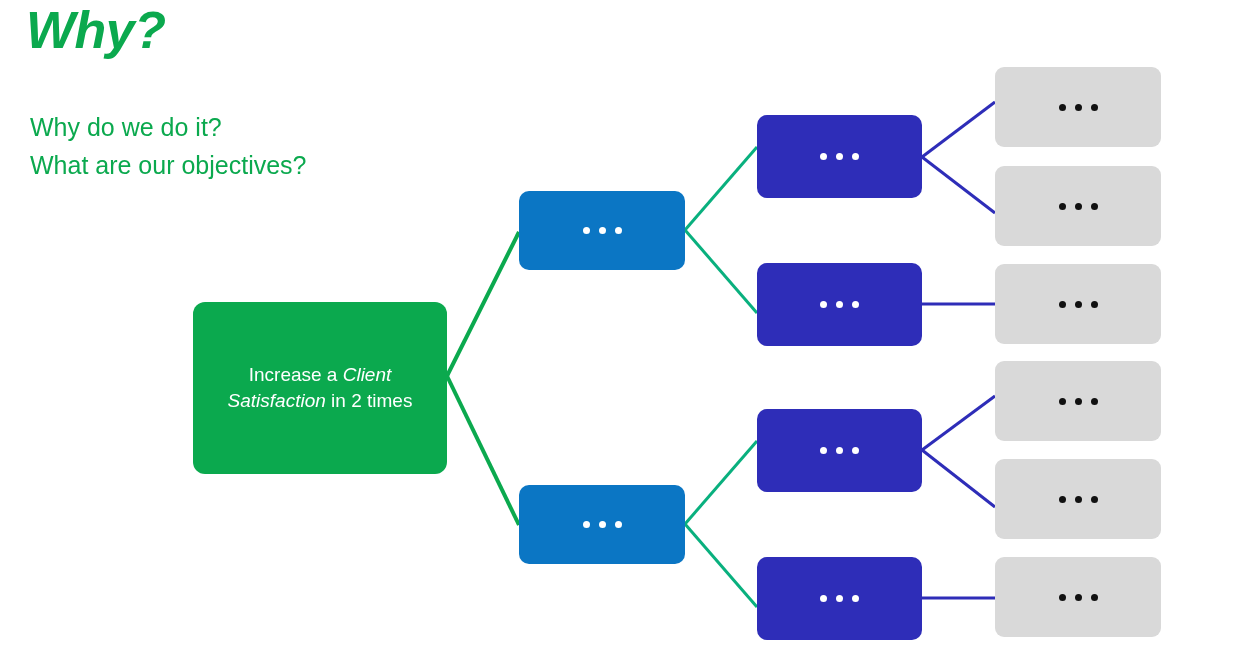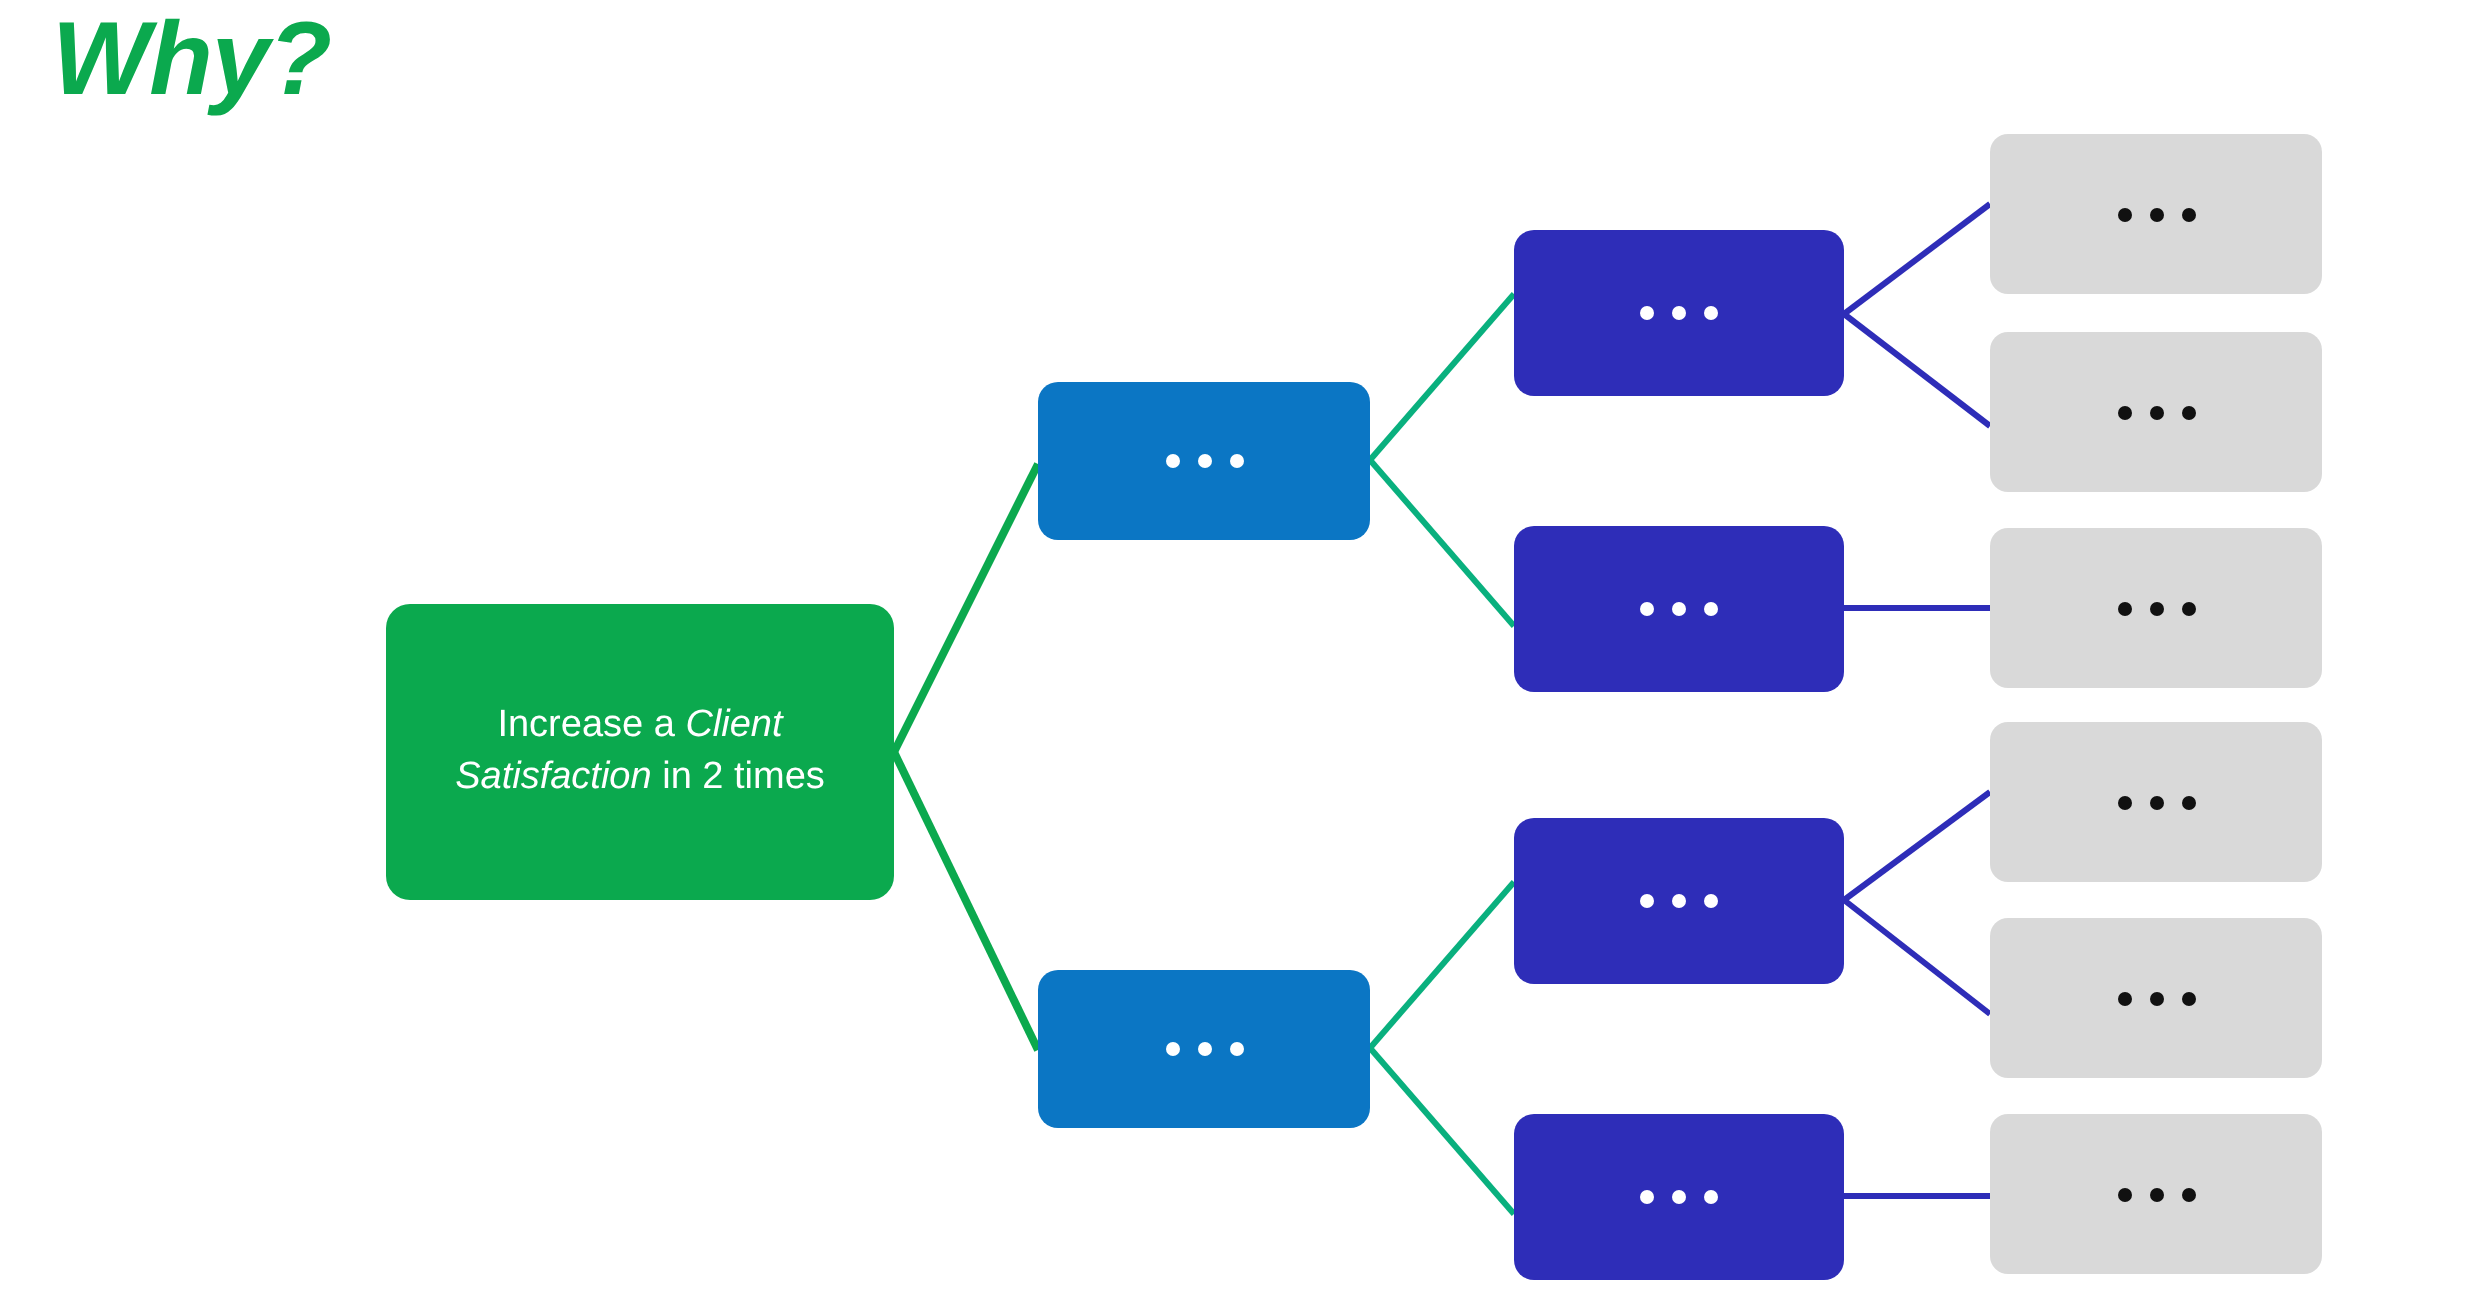--- a/index.html
+++ b/index.html
@@ -111,20 +111,22 @@
     clip: rect(0 0 0 0);
     white-space: nowrap;
   }
 </style>
 </head>
 <body>
 
 <div id="slide-title">Why?</div>
 
 <div id="subtitle-block">
+  <span class="subtitle-line">Why do we do it?</span>
+  <span class="subtitle-line">What are our objectives?</span>
 </div>
 
 <div id="diagram">
 
   <svg id="connector-layer" viewBox="0 0 1236 649">
 
     <line x1="447" y1="376" x2="519" y2="232" stroke="#0BA94E" stroke-width="4"></line>
     <line x1="447" y1="376" x2="519" y2="525" stroke="#0BA94E" stroke-width="4"></line>
 
     <line x1="685" y1="230" x2="757" y2="147" stroke="#09B07E" stroke-width="3"></line>
@@ -137,21 +139,21 @@
     <line x1="922" y1="157" x2="995" y2="213" stroke="#2E2DB8" stroke-width="3"></line>
 
     <line x1="922" y1="304" x2="995" y2="304" stroke="#2E2DB8" stroke-width="3"></line>
 
     <line x1="922" y1="450" x2="995" y2="396" stroke="#2E2DB8" stroke-width="3"></line>
     <line x1="922" y1="450" x2="995" y2="507" stroke="#2E2DB8" stroke-width="3"></line>
 
     <line x1="922" y1="598" x2="995" y2="598" stroke="#2E2DB8" stroke-width="3"></line>
   </svg>
 
-  <div class="node node-root" style="left:193px; top:302px; width:254px; height:148px;">
+  <div class="node node-root" style="left:193px; top:302px; width:254px; height:172px;">
     <span>
       <span>Increase a </span><span class="em">Client Satisfaction</span><span> in 2 times</span>
     </span>
   </div>
 
   <div class="node node-l2" style="left:519px; top:191px; width:166px; height:79px;">
     <span class="dots dots-white">
         <i></i>
         <i></i>
         <i></i>

